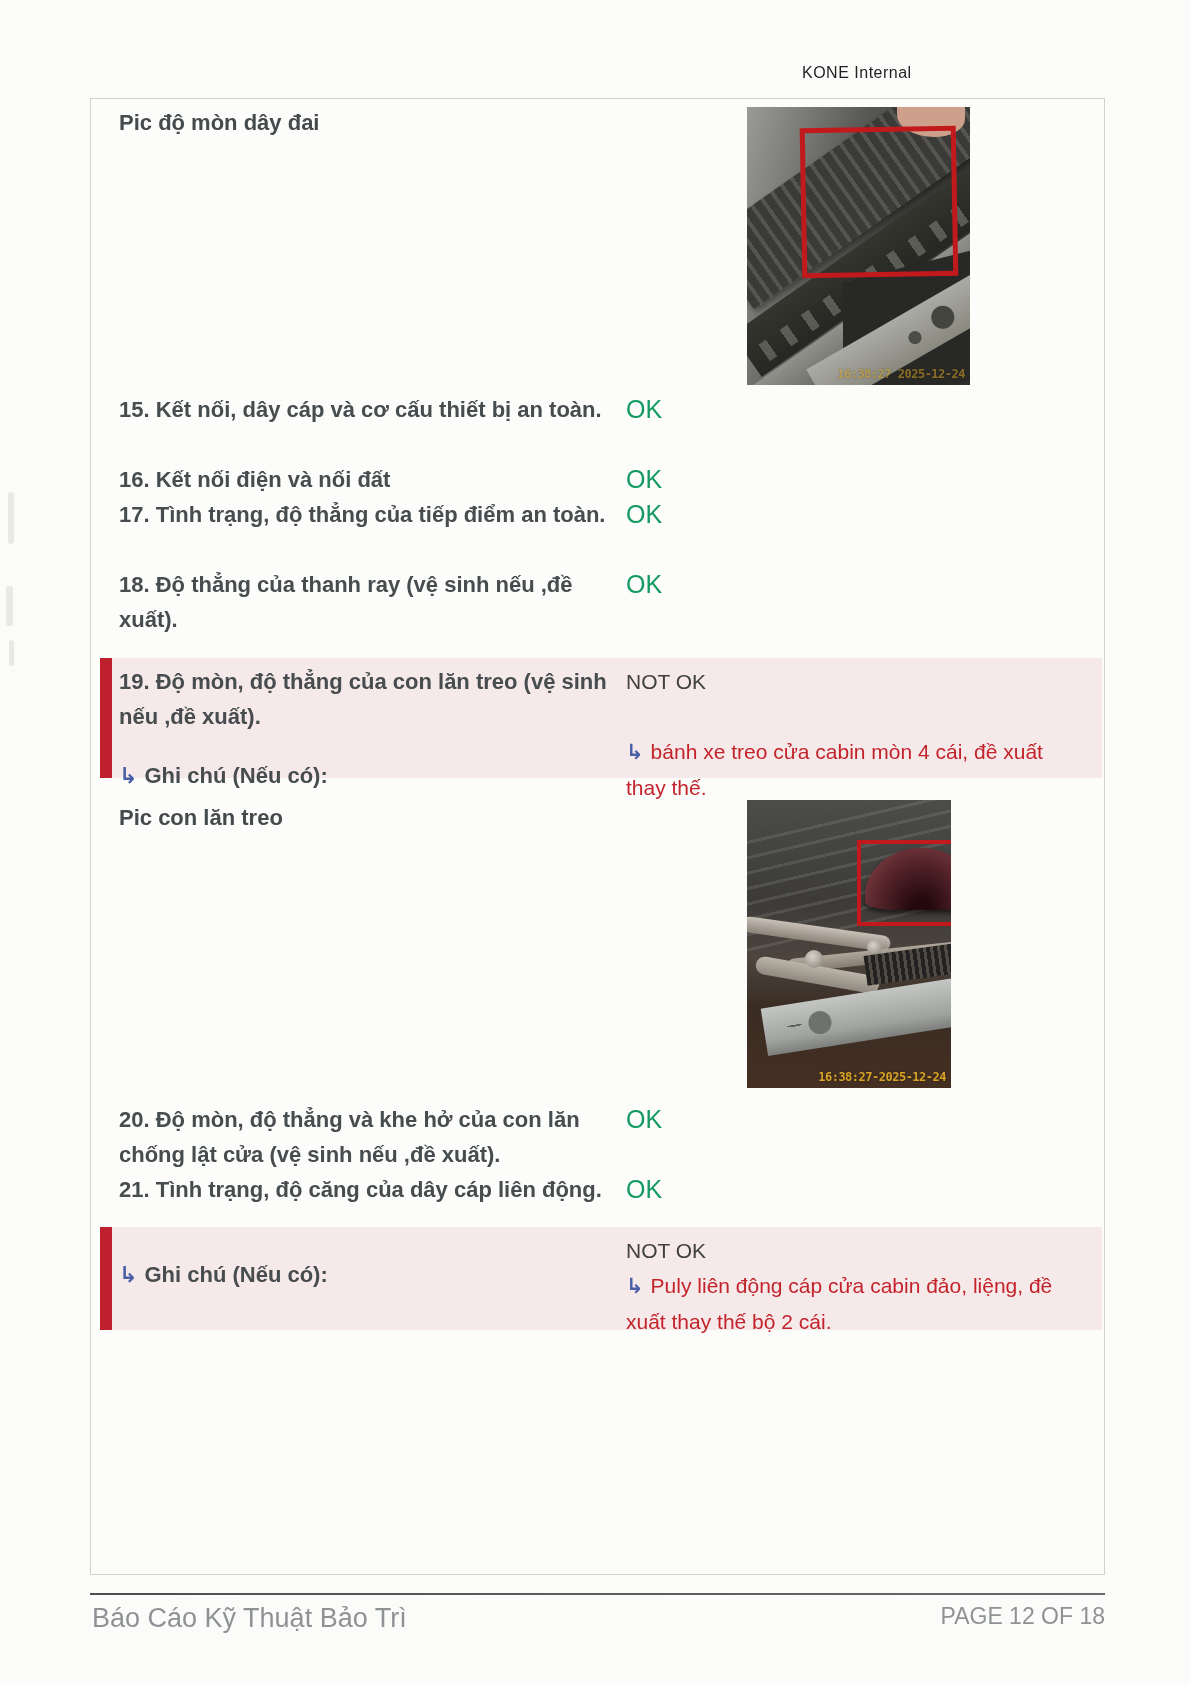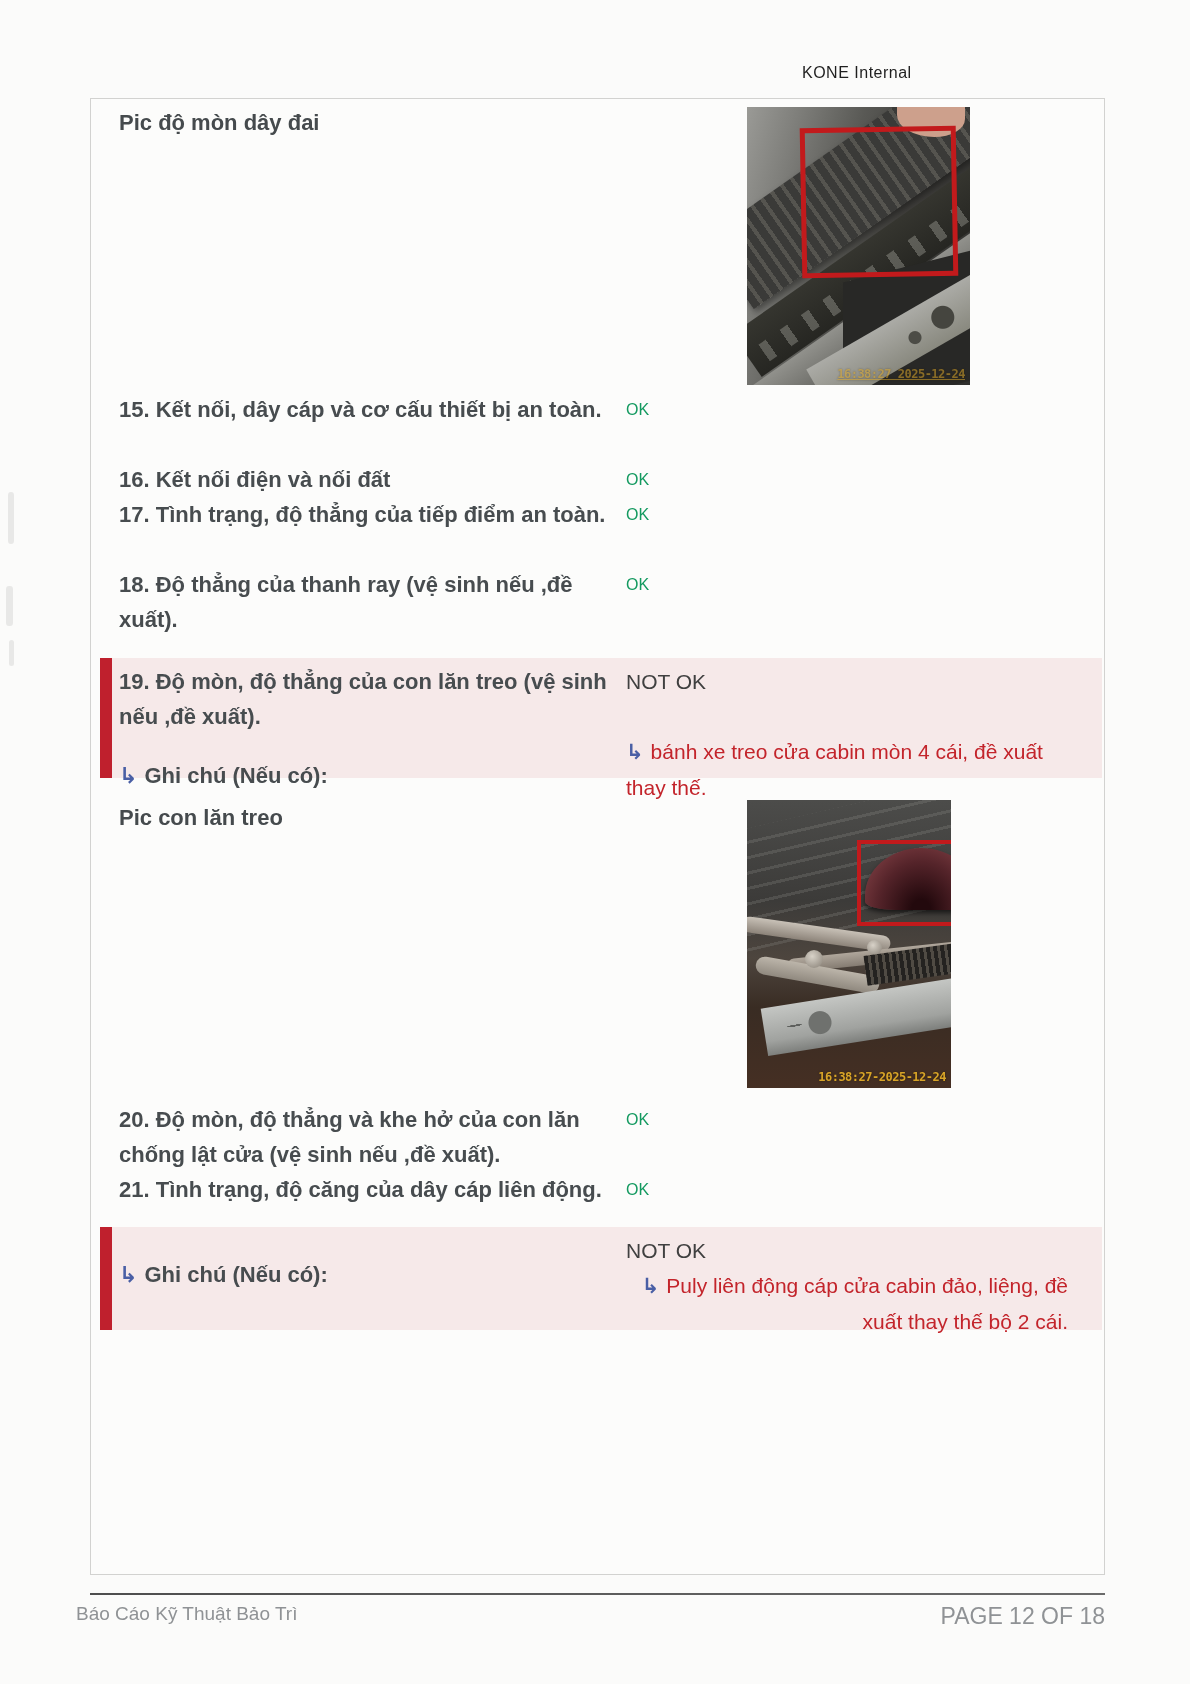--- a/index.html
+++ b/index.html
@@ -19,21 +19,21 @@
   
   .content-box{position:absolute; left:90px; top:98px; width:1013px; height:1475px; border:1px solid #d2d2d0; background:#fcfcfb;}
   .caption{position:absolute; font-size:22px; font-weight:bold; color:#454a4d;}
   .cap1{left:28px; top:11px;}
   .cap2{left:28px; top:706px;}
   
   .photo{position:absolute; overflow:hidden; background:#555;}
   .photo1{left:656px; top:8px; width:223px; height:278px;}
   .photo2{left:656px; top:701px; width:204px; height:288px;}
   .photo .ts{position:absolute; right:5px; bottom:4px; font-family:"DejaVu Sans Mono",monospace; font-size:12px; font-weight:bold; color:#d8a428; text-shadow:0 0 2px rgba(40,30,0,.75); letter-spacing:-.5px;}
-  .photo1 .ts{opacity:.55;text-decoration:underline;}
+  .photo1 .ts{opacity:.55;}
   .redbox{position:absolute; border:5px solid #c21a1c; background:transparent;}
   .rb1{left:54px; top:20px; width:146px; height:140px; transform:rotate(-1deg);}
   .rb2{left:110px; top:40px; width:100px; height:78px; border-width:4px;}
   
   .p1-bg{position:absolute; inset:0; background:linear-gradient(105deg,#9a9a96 0%,#7e7e7a 18%,#595955 40%,#403f3c 62%,#2f2f2d 100%);}
   .p1-belt{position:absolute; left:-45px; top:38px; width:300px; height:86px; transform:rotate(-35deg); background:repeating-linear-gradient(90deg,#3a3a38 0 8px,#55544f 8px 12px); box-shadow:0 4px 6px rgba(0,0,0,.4);}
   .p1-raildark{position:absolute; left:-30px; top:128px; width:330px; height:52px; transform:rotate(-35deg); background:linear-gradient(180deg,#35352f,#262622);}
   .p1-marks{position:absolute; left:-10px; top:150px; width:300px; height:20px; transform:rotate(-35deg); background:repeating-linear-gradient(90deg,rgba(220,220,210,.55) 0 9px,transparent 9px 26px); opacity:.5;}
   .p1-raillight{position:absolute; left:-15px; top:178px; width:340px; height:38px; transform:rotate(-35deg); background:linear-gradient(180deg,#91918c,#6c6c67);}
   .p1-panel{position:absolute; left:96px; top:158px; width:140px; height:130px; transform:skewY(-14deg); background:#282826;}
@@ -52,39 +52,39 @@
   .p2-pivot1{position:absolute; left:58px; top:150px; width:18px; height:18px; border-radius:50%; background:radial-gradient(circle at 40% 35%, #d8d2c8, #867f75);}
   .p2-pivot2{position:absolute; left:120px; top:140px; width:15px; height:15px; border-radius:50%; background:radial-gradient(circle at 40% 35%, #d8d2c8, #867f75);}
   .p2-belt{position:absolute; left:118px; top:148px; width:112px; height:30px; transform:rotate(-8deg); background:repeating-linear-gradient(90deg,#242220 0 4px,#504b44 4px 7px);}
   .p2-beam{position:absolute; left:16px; top:190px; width:235px; height:48px; transform:rotate(-9deg);
     background:radial-gradient(circle at 24% 48%, #6f716e 0 11px, rgba(0,0,0,0) 12px),
                radial-gradient(ellipse at 13% 46%, #5e605d 0 7px, rgba(0,0,0,0) 8px),
                linear-gradient(180deg,#c4c6c3,#a0a29f 70%,#7d7f7c);}
   
   .item{position:absolute; left:0; width:1011px;}
   .item .txt{position:absolute; left:28px; width:505px; font-size:22px; font-weight:bold; color:#474c4f; line-height:35px;}
-  .item .st{position:absolute; left:535px; top:0; font-size:16px; line-height:35px; font-weight:normal;}
+  .item .st{position:absolute; left:535px; top:0; font-size:25px; line-height:35px; font-weight:normal;}
   .ok{color:#149a60;}
   .notok{color:#404040;}
   .r15{top:293px;} .r16{top:363px;} .r17{top:398px;} .r18{top:468px;}
   .r20{top:1003px;} .r21{top:1073px;}
   
   .flag{position:absolute; left:9px; width:1002px; background:#f6e9e9; border-left:12px solid #bf202d; box-sizing:border-box;}
   .b19{top:559px; height:120px;}
   .b22{top:1128px; height:103px;}
   .flag .txt{position:absolute; left:7px; top:6px; width:502px; font-size:22px; font-weight:bold; line-height:35px; color:#474c4f;}
   .flag .st{position:absolute; left:514px; top:6px; font-size:21px; line-height:35px;}
   .note-label{font-size:22px; font-weight:bold; color:#474c4f;margin-top:24px;}
   .note{position:absolute; left:514px; width:442px; font-size:21px; line-height:35px; color:#c3242b; font-weight:normal;}
   .b19 .note{top:76px;}
-  .b22 .note{top:41px;text-align:right;}
+  .b22 .note{top:41px;}
   .arrow{color:#4a5fa5; font-weight:bold; margin-right:7px; font-family:"DejaVu Sans",sans-serif;}
   
   .footer-rule{position:absolute; left:90px; top:1593px; width:1015px; height:2px; background:linear-gradient(90deg,#4e4e4e,#6a6a6a);}
-  .footer-left{position:absolute; left:76px; top:1603px; font-size:19px; color:#8f9295;}
+  .footer-left{position:absolute; left:92px; top:1603px; font-size:27px; color:#8f9295;}
   .footer-right{position:absolute; left:0; width:1105px; top:1603px; font-size:23px; color:#8f9295; text-align:right;}
 </style>
 </head>
 <body>
 
 <div class="page">
 
   <div class="kone-internal">KONE Internal</div>
 
   <div class="smudge sm1"></div>

